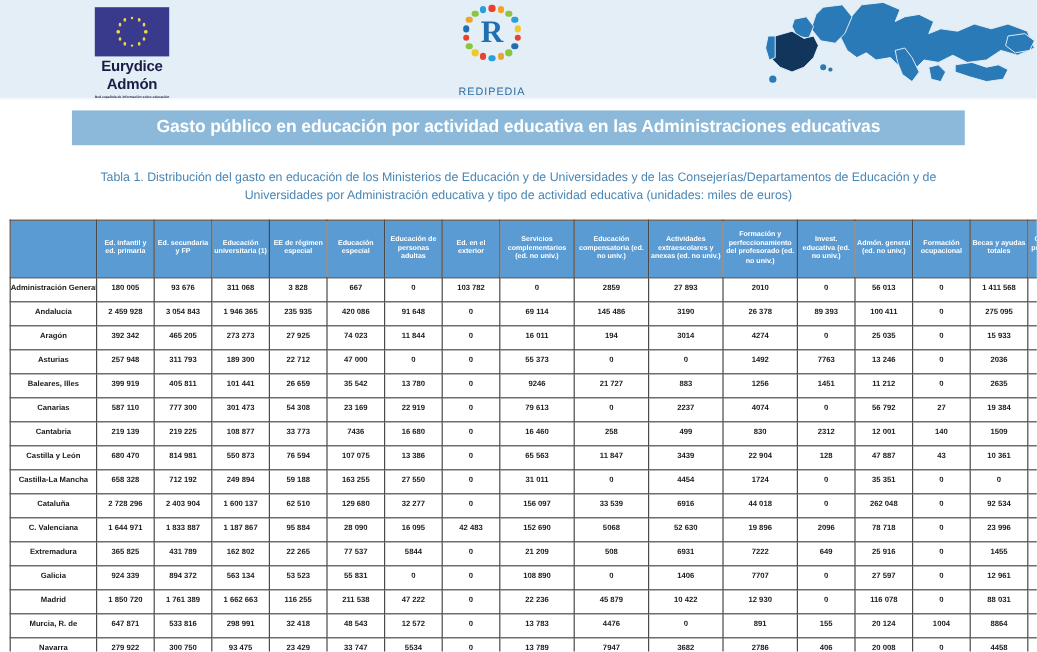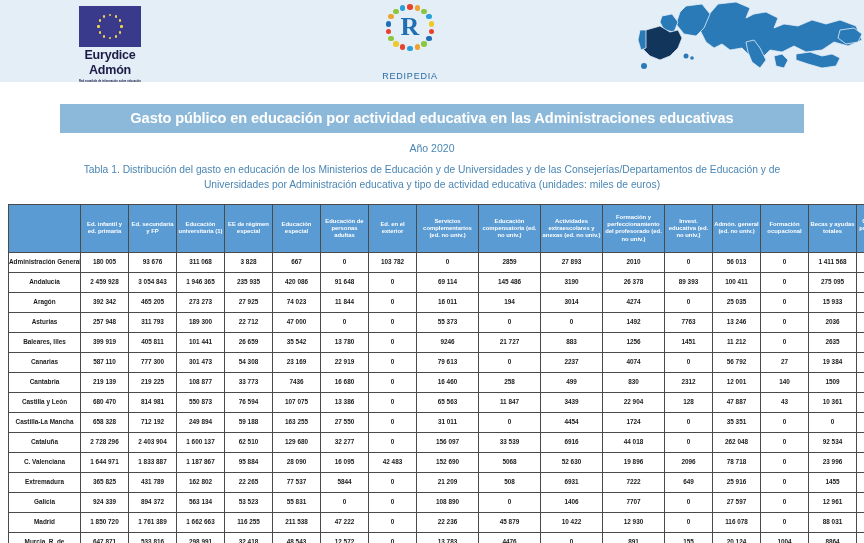--- a/index.html
+++ b/index.html
@@ -110,42 +110,42 @@
     right: 0;
     top: 0;
     width: 238px;
     height: 73px;
     overflow: hidden;
   }
   .europe-map svg { display: block; }
 
   
   .title-wrap {
-    padding-top: 21px;
+    padding-top: 9px;
   }
   .main-title {
     width: 744px;
     margin: 0 auto;
     background: #8cb9da;
     color: #ffffff;
     font-size: 14.6px;
     font-weight: bold;
     text-align: center;
     padding: 6px 0 7px 0;
     letter-spacing: -0.1px;
   }
   .year-line {
     text-align: center;
     color: #4a86b4;
     font-size: 10.5px;
     margin-top: 9px;
   }
   .subtitle {
     width: 716px;
-    margin: 9px auto 0 auto;
+    margin: 21px auto 0 auto;
     text-align: center;
     color: #4a86b4;
     font-size: 10.3px;
     line-height: 1.45;
   }
 
   
   .table-wrap {
     margin: 11px 8px 0 8px;
   }
@@ -260,21 +260,20 @@
       <path d="M14 30 L20 30 L20 48 L15 50 L12 40 Z" fill="#2a7ab8" stroke="#e3eef7" stroke-width="0.8"></path>
       <circle cx="60" cy="56" r="2.5" fill="#2a7ab8"></circle>
       <circle cx="66" cy="58" r="1.8" fill="#2a7ab8"></circle>
       <circle cx="18" cy="66" r="3" fill="#2a7ab8"></circle>
     </svg>
   </div>
 </div>
 
 <div class="title-wrap">
   <div class="main-title">Gasto público en educación por actividad educativa en las Administraciones educativas</div>
-  <div class="year-line">Año 2020</div>
   <div class="subtitle">Tabla 1. Distribución del gasto en educación de los Ministerios de Educación y de Universidades y de las Consejerías/Departamentos de Educación y de Universidades por Administración educativa y tipo de actividad educativa (unidades: miles de euros)</div>
 </div>
 
 <div class="table-wrap">
   <table class="data">
     <colgroup>
       <col class="c0">
         <col class="num">
         <col class="num">
         <col class="num">

